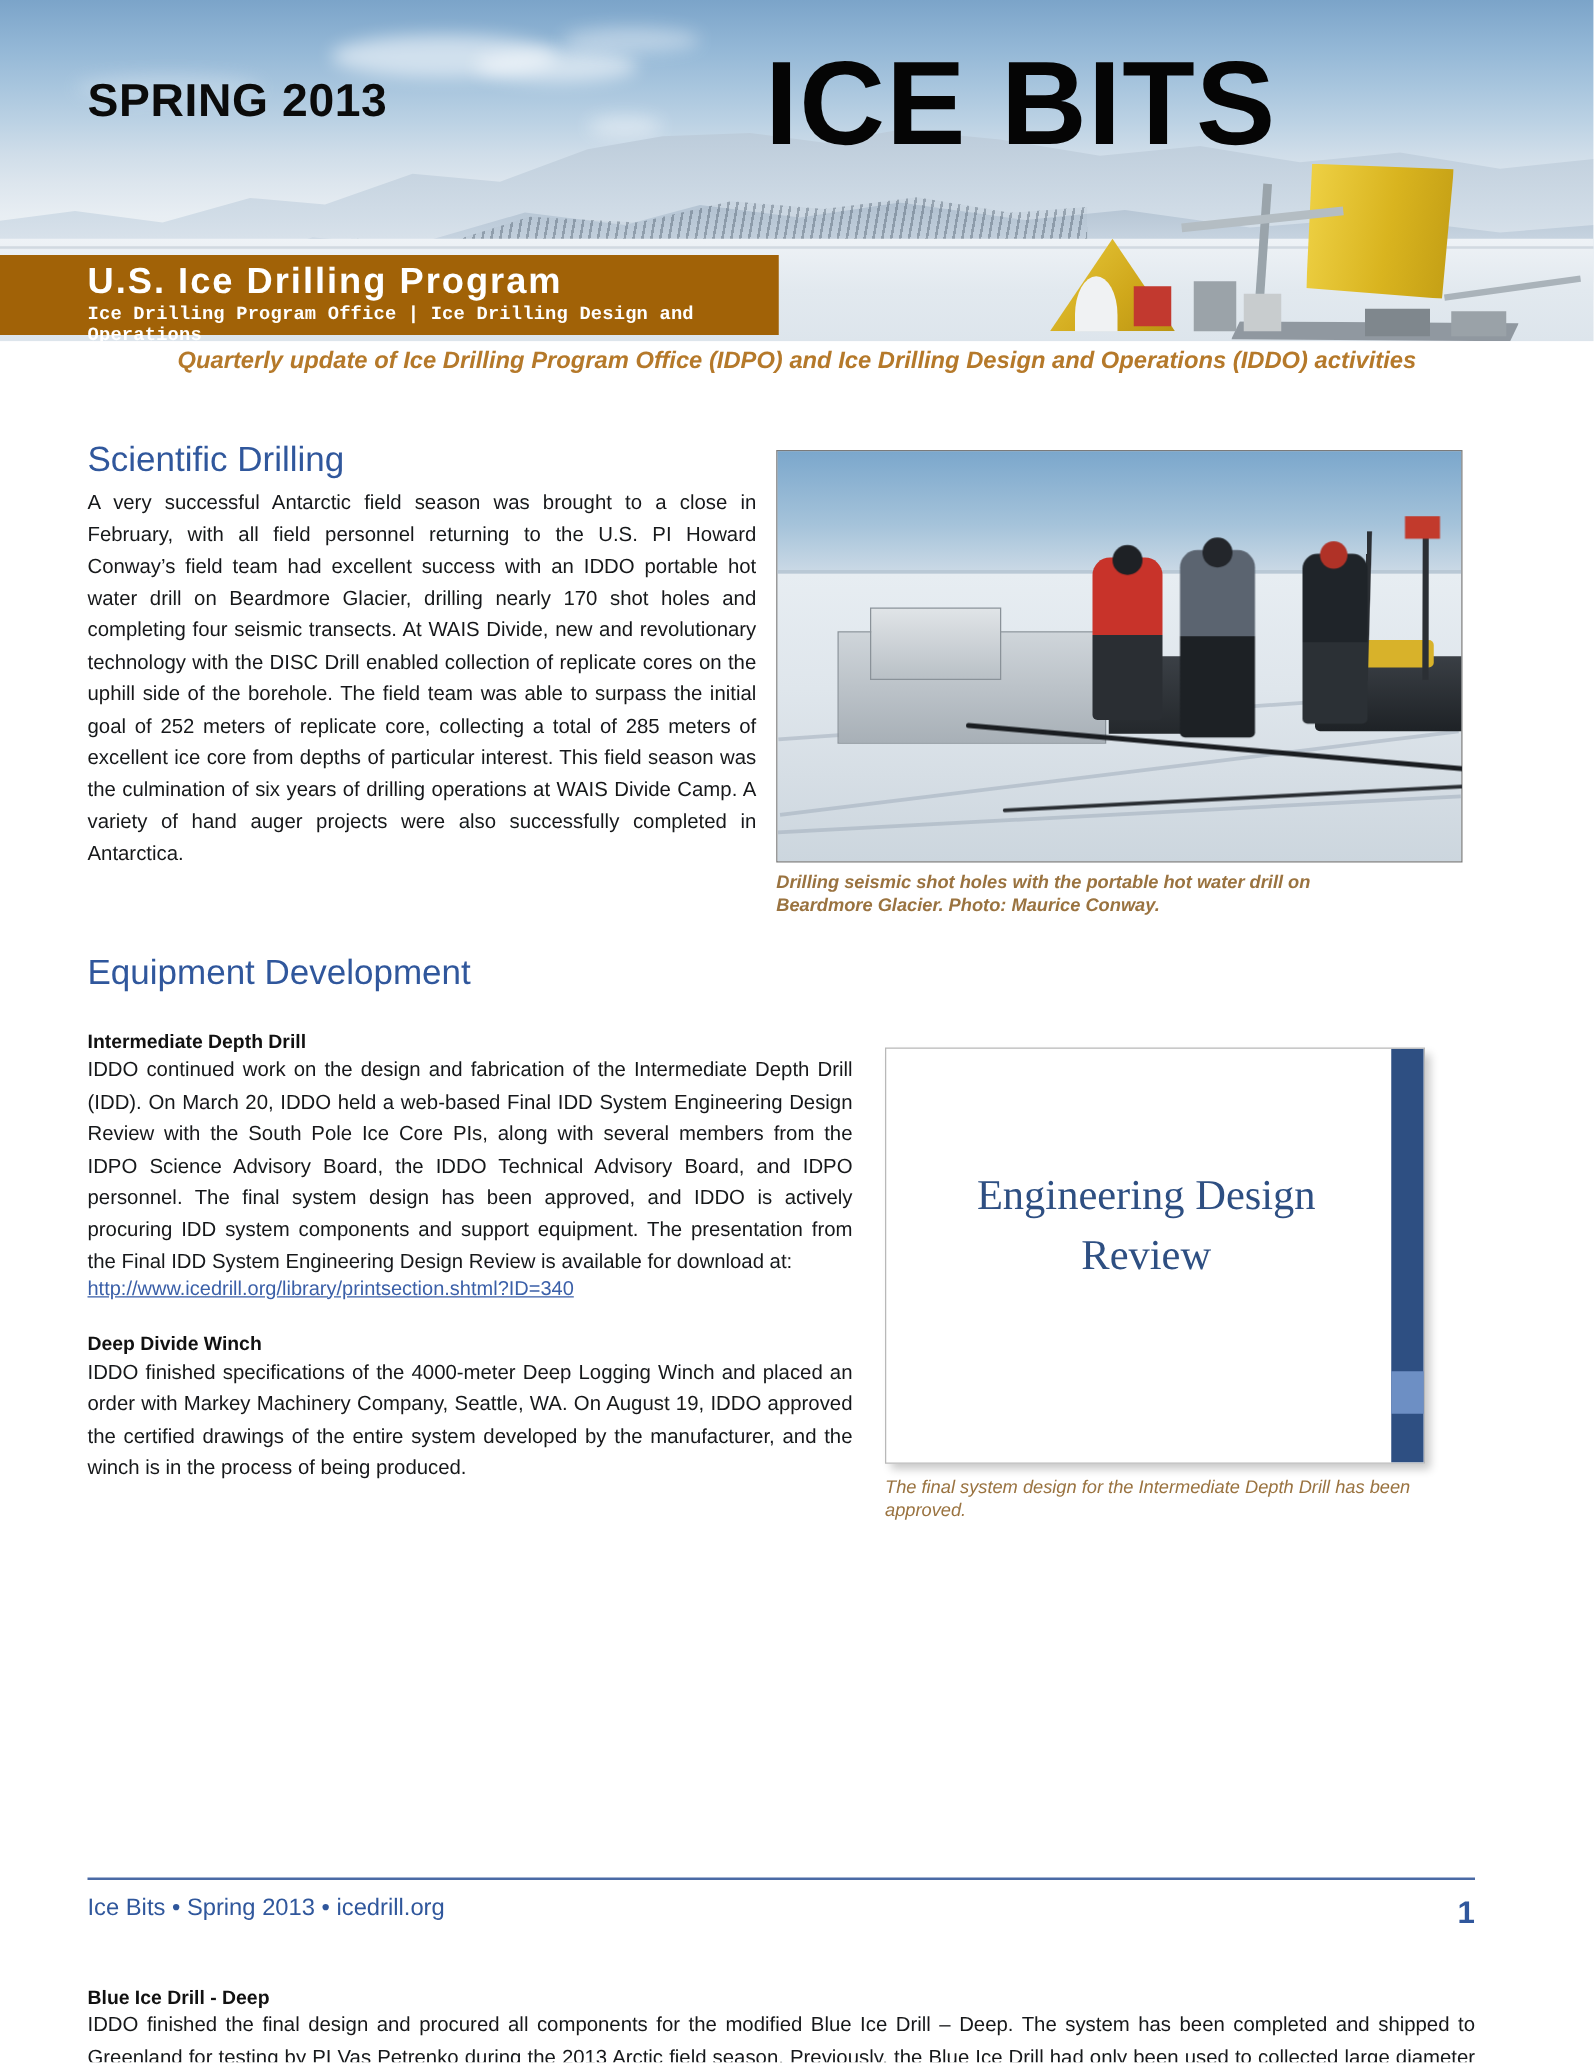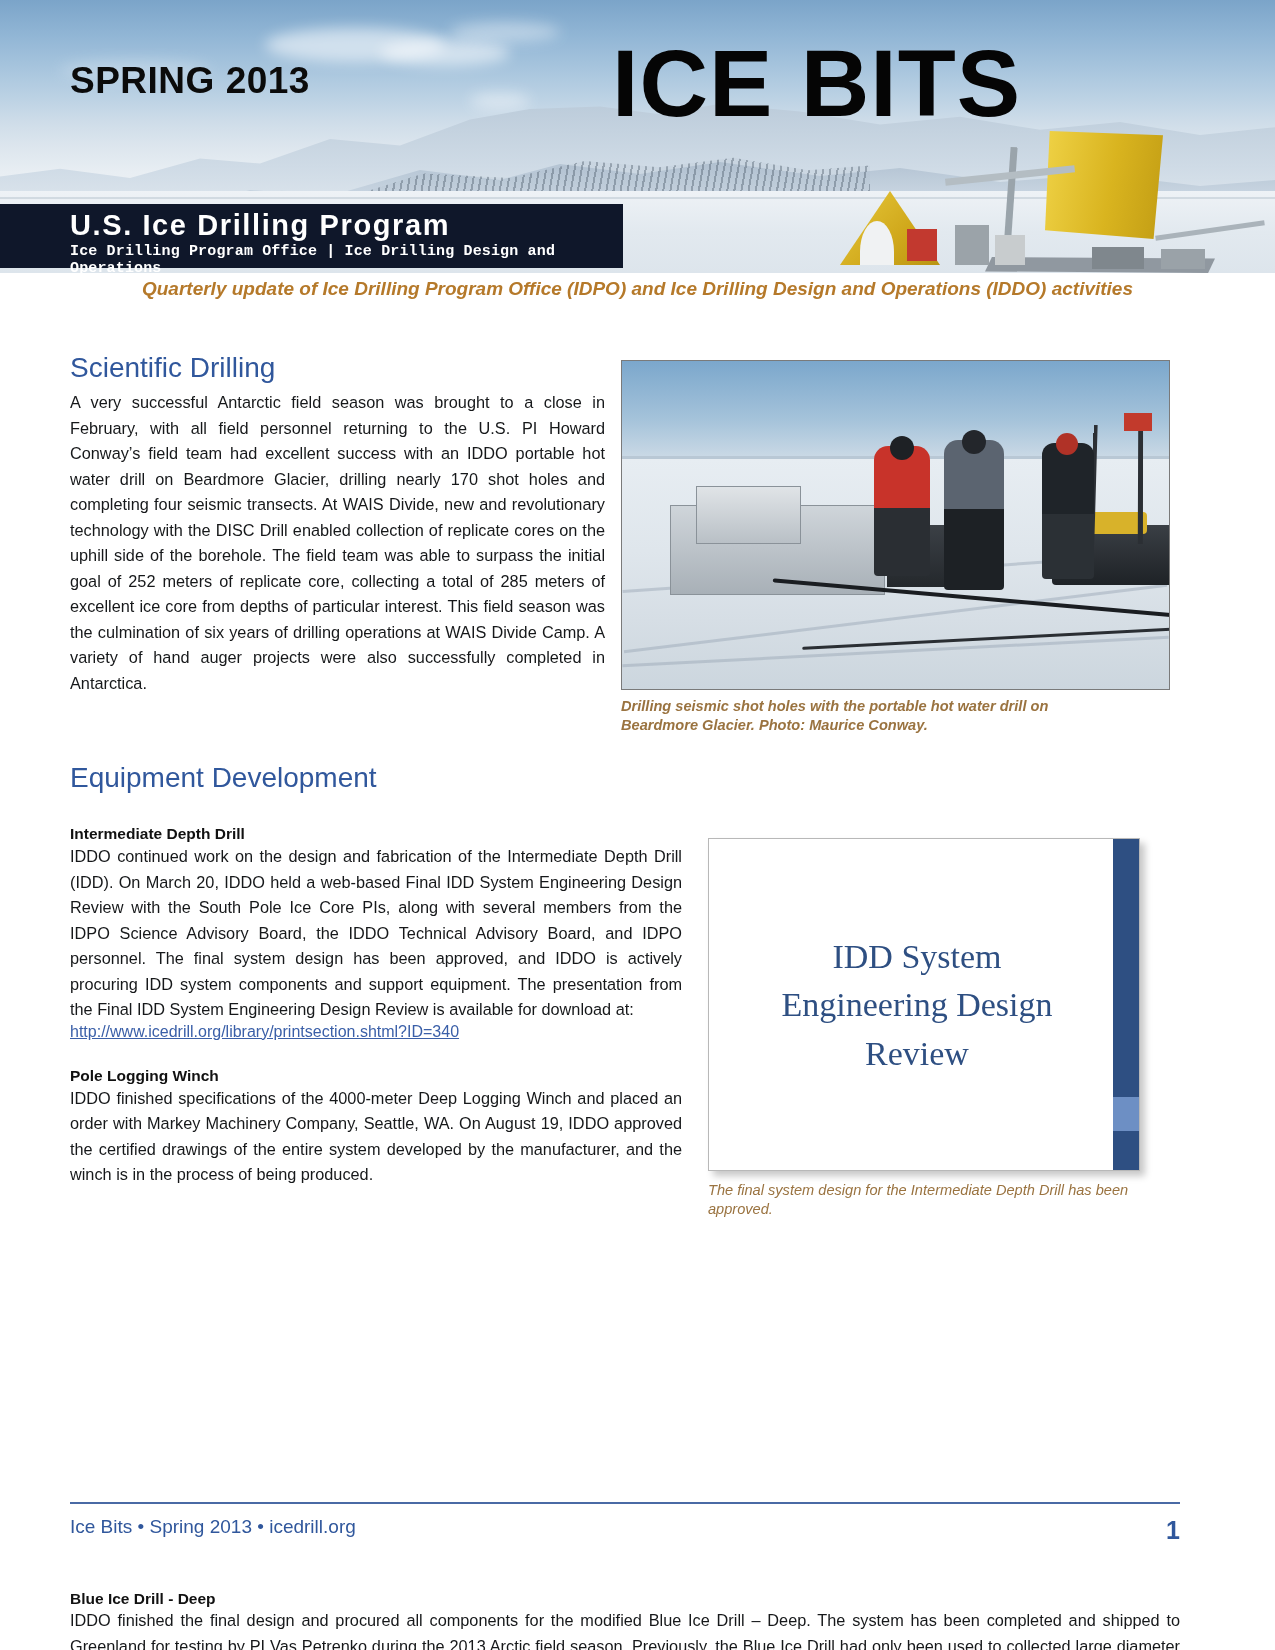--- a/index.html
+++ b/index.html
@@ -104,21 +104,21 @@
     font-family: "Liberation Sans", sans-serif;
     font-weight: bold; font-size: 95px; line-height: .95;
     letter-spacing: 1px;
     color: #050505;
   }
 
   
   .progbar {
     position: absolute; left: 0; top: 204px;
     width: 623px; height: 64px;
-    background: #0f172a;
+    background: #a16207;
     padding: 6px 0 0 70px;
   }
   .progbar .title {
     color: #ffffff; font-weight: bold; font-size: 29px;
     letter-spacing: 1.6px; line-height: 1.05;
     font-family: "Liberation Sans", sans-serif;
   }
   .progbar .sub {
     color: #ffffff; font-weight: bold; font-size: 15px;
     letter-spacing: .15px; margin-top: 3px;
@@ -335,30 +335,29 @@
 
     <div class="h1 sec2-h">Equipment Development</div>
 
     <div class="sec2">
       <div class="h3">Intermediate Depth Drill</div>
       <p class="body-text">IDDO continued work on the design and fabrication of the Intermediate Depth Drill (IDD). On March 20, IDDO held a web-based Final IDD System Engineering Design Review with the South Pole Ice Core PIs, along with several members from the IDPO Science Advisory Board, the IDDO Technical Advisory Board, and IDPO personnel. The final system design has been approved, and IDDO is actively procuring IDD system components and support equipment. The presentation from the Final IDD System Engineering Design Review is available for download at:</p>
       <a class="link body-text" href="#">http://www.icedrill.org/library/printsection.shtml?ID=340</a>
 
       <div class="blockgap"></div>
 
-      <div class="h3">Pole Logging Winch</div>
+      <div class="h3">Deep Divide Winch</div>
       <p class="body-text">IDDO finished specifications of the 4000-meter Deep Logging Winch and placed an order with Markey Machinery Company, Seattle, WA.  On August 19, IDDO approved the certified drawings of the entire system developed by the manufacturer, and the winch is in the process of being produced.</p>
     </div>
 
     <div class="slide-wrap">
       <div class="slide">
         <div class="slide-bar"></div>
         <div class="slide-bar-accent"></div>
         <div class="slide-title">
-          <div>IDD System</div>
           <div>Engineering Design</div>
           <div>Review</div>
         </div>
       </div>
       <div class="caption cap2">The final system design for the Intermediate Depth Drill has been approved.</div>
     </div>
 
     <div class="sec3">
       <div class="h3">Blue Ice Drill - Deep</div>
       <p class="body-text">IDDO finished the final design and procured all components for the modified Blue Ice Drill – Deep. The system has been completed and shipped to Greenland for testing by PI Vas Petrenko during the 2013 Arctic field season. Previously, the Blue Ice Drill had only been used to collected large diameter cores (9.5 inches) to depths of approximately 25 meters in blue ice. The modifications to the Blue Ice Drill are expected to allow it to now also collect large diameter cores (9.5 inches) in firn and to depths in excess of 100 meters.</p>

